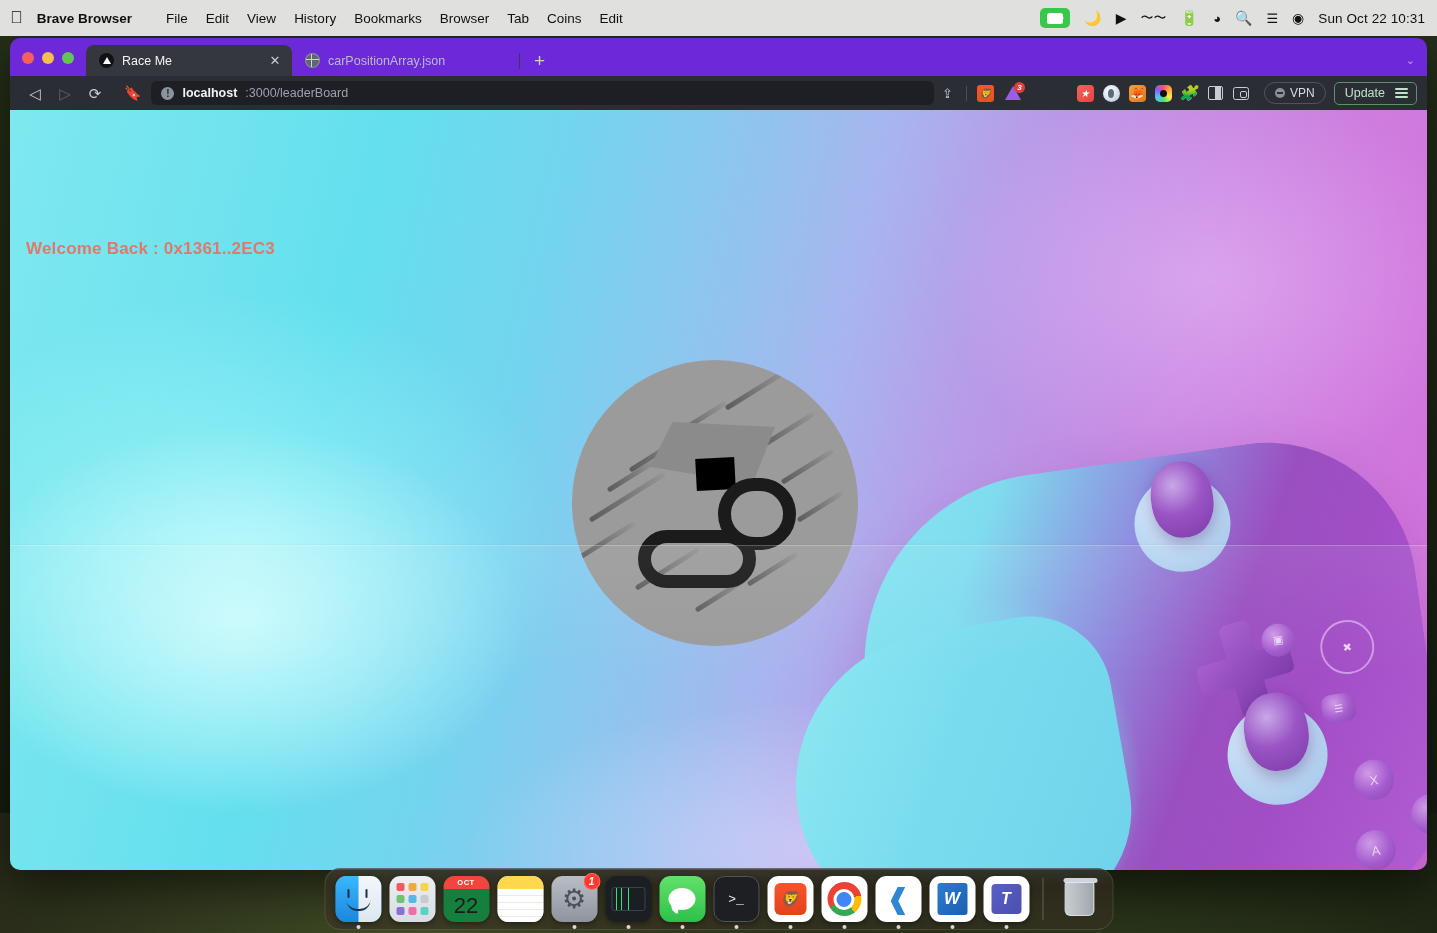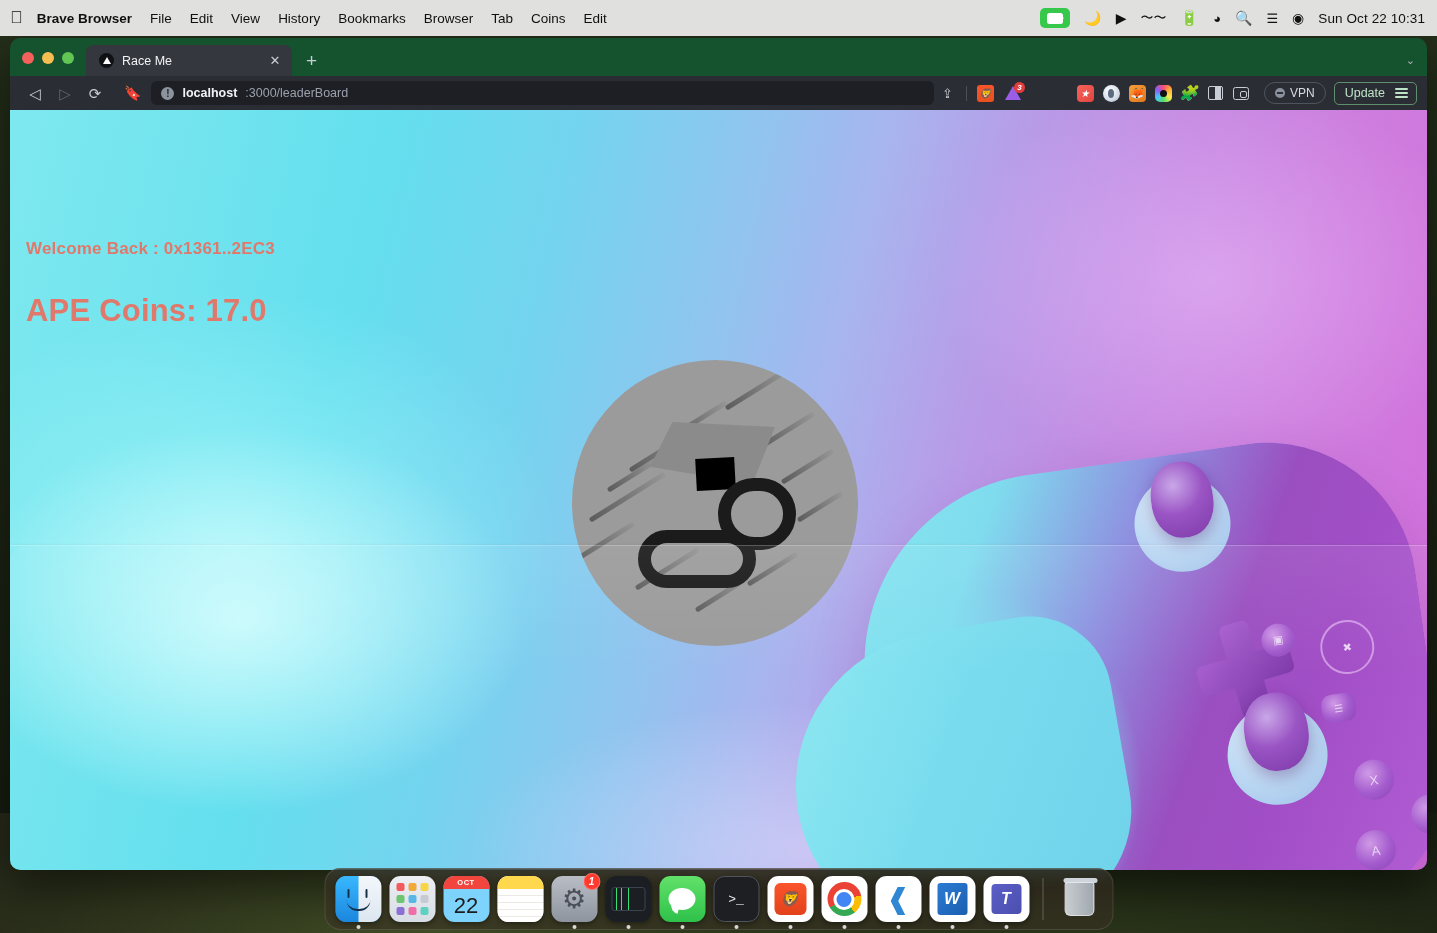--- a/index.html
+++ b/index.html
@@ -29,21 +29,21 @@
   
   #menubar {
     position:absolute; left:0; top:0; width:1437px; height:36px;
     background:rgba(236,236,236,0.94);
     display:flex; align-items:center;
     padding:0 12px 0 10px;
     font-size:13.5px; color:#101010;
     z-index:40;
   }
   #menubar .apple { font-size:17px; line-height:1; margin-right:14px; position:relative; top:-1px;}
-  #menubar .app-name { font-weight:bold; margin-right:18px; font-size:13.5px;}
+  #menubar .app-name { font-weight:bold; margin-right:34px; font-size:13.5px;}
   #menubar .mitem { margin-right:18px; white-space:nowrap; }
   #menubar .spacer { flex:1 1 auto; }
   #menubar .right { display:flex; align-items:center; gap:14px; }
   .mb-ico { display:inline-flex; align-items:center; justify-content:center; }
   .rec-badge{
     width:30px;height:20px;border-radius:5px;background:#36c84b;
     display:flex;align-items:center;justify-content:center;
   }
   .rec-badge .cam{
     width:16px;height:11px;border-radius:2.5px;background:#fff;position:relative;
@@ -58,21 +58,21 @@
   
   #window {
     position:absolute; left:10px; top:38px; width:1417px; height:832px;
     border-radius:10px; overflow:hidden;
     box-shadow:0 18px 50px rgba(0,0,0,.55);
     z-index:20;
   }
 
   
   #tabstrip {
-    height:38px; background:#14532d; display:flex; align-items:flex-end;
+    height:38px; background:#6d28d9; display:flex; align-items:flex-end;
     position:relative;
   }
   .lights { display:flex; gap:8px; align-items:center; padding:0 12px 12px 12px; }
   .light { width:12px; height:12px; border-radius:50%; }
   .l-red{background:#f4615c;} .l-yel{background:#f6bd50;} .l-grn{background:#62c554;}
 
   .tab {
     height:31px; display:flex; align-items:center; gap:8px;
     padding:0 10px 0 13px; font-size:12.5px; color:#b9bdc6;
     min-width:0; position:relative; border-radius:8px 8px 0 0;
@@ -335,21 +335,21 @@
   .d-finder{ background:linear-gradient(180deg,#2ea7f0,#1d8fe0); }
   .d-finder .fhalf{ position:absolute; left:0; top:0; bottom:0; width:50%; background:linear-gradient(180deg,#39b8ff,#1b86dd);}
   .d-finder .fhalf2{ position:absolute; right:0; top:0; bottom:0; width:50%; background:linear-gradient(180deg,#f3f7fb,#dde6ef);}
   .d-finder .eyes{ position:absolute; left:9px; top:13px; width:28px; height:10px;}
   .d-finder .eyes i{ position:absolute; top:0; width:2.6px; height:9px; border-radius:2px; background:#16324a;}
   .d-finder .eyes i:nth-child(1){ left:3px;} .d-finder .eyes i:nth-child(2){ left:21px;}
   .d-finder .smile{ position:absolute; left:11px; top:24px; width:24px; height:11px; border-bottom:2.4px solid #16324a; border-radius:0 0 14px 14px;}
   .d-launch{ background:linear-gradient(180deg,#eceff3,#d7dde4); }
   .d-launch .grid{ display:grid; grid-template-columns:repeat(3,8px); grid-template-rows:repeat(3,8px); gap:4px;}
   .d-launch .grid i{ display:block; width:8px;height:8px;border-radius:2px;}
-  .d-cal{ background:#7dd3fc; flex-direction:column; }
+  .d-cal{ background:#15803d; flex-direction:column; }
   .d-cal .top{ width:100%; height:13px; background:#f2453d; color:#fff; font-size:7.5px; font-weight:bold; display:flex; align-items:center; justify-content:center; letter-spacing:.5px;}
   .d-cal .day{ flex:1; display:flex; align-items:center; justify-content:center; color:#1c1c1c; font-size:22px; font-weight:300;}
   .d-notes{ background:#fff; flex-direction:column; }
   .d-notes .nt{ width:100%; height:13px; background:#ffd84d; }
   .d-notes .nl{ width:100%; flex:1; background:repeating-linear-gradient(180deg,#fff 0 6px,#eceae2 6px 7px);}
   .d-settings{ background:linear-gradient(180deg,#b9bec6,#8e949e); }
   .d-activity{ background:#1b1f24; }
   .d-activity .wave{ width:34px; height:24px; background:
       linear-gradient(90deg, transparent 0 4px, #35e07a 4px 5px, transparent 5px 9px, #35e07a 9px 10px, transparent 10px 16px, #35e07a 16px 17px, transparent 17px 34px);
       border:1px solid #3b444e; border-radius:3px; position:relative;}
@@ -420,20 +420,25 @@
       <span class="light l-grn"></span>
     </div>
 
     <div class="tab active">
       <span class="fav-brave"></span>
       <span class="label">Race Me</span>
       <span class="tabclose">✕</span>
     </div>
 
 
+    <div class="tab inactive">
+      <span class="fav-globe"></span>
+      <span class="label">carPositionArray.json</span>
+      <span class="sep"></span>
+    </div>
 
     <span class="newtab">+</span>
     <span class="tabstrip-right">⌄</span>
   </div>
 
   <div id="toolbar">
     <span class="navbtn">◁</span>
     <span class="navbtn disabled">▷</span>
     <span class="navbtn">⟳</span>
 
@@ -517,21 +522,20 @@
         <div class="rbtn" style="left:470px; top:203px; width:24px; height:24px; font-size:11px; background:none;">✖</div>
         <div class="rbtn" style="left:448px; top:260px; width:34px; height:28px; border-radius:10px; font-size:10px;">☰</div>
         <div class="rbtn" style="left:470px; top:330px; width:40px; height:40px;">X</div>
         <div class="rbtn" style="left:522px; top:372px; width:40px; height:40px;">B</div>
         <div class="rbtn" style="left:462px; top:400px; width:40px; height:40px;">A</div>
       </div>
       <div class="pad-grip"></div>
     </div>
 
     <div class="welcome">Welcome Back : 0x1361..2EC3</div>
-    <div class="apecoins">APE Coins: 17.0</div>
 
     <div class="nft-circle">
       <div class="nft-streaks">
         <i style="left:18px;  top:158px; width:88px;"></i>
         <i style="left:6px;   top:196px; width:66px;"></i>
         <i style="left:58px;  top:108px; width:78px;"></i>
         <i style="left:100px; top:74px;  width:64px;"></i>
         <i style="left:154px; top:46px;  width:72px;"></i>
         <i style="left:186px; top:86px;  width:66px;"></i>
         <i style="left:210px; top:120px; width:60px;"></i>

